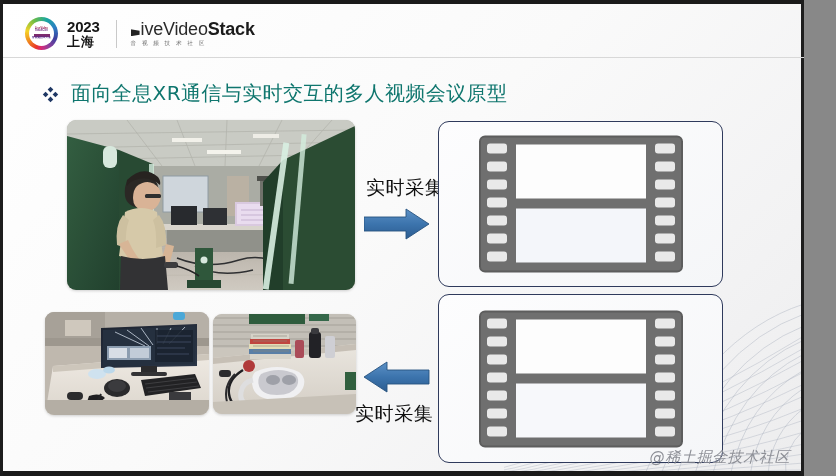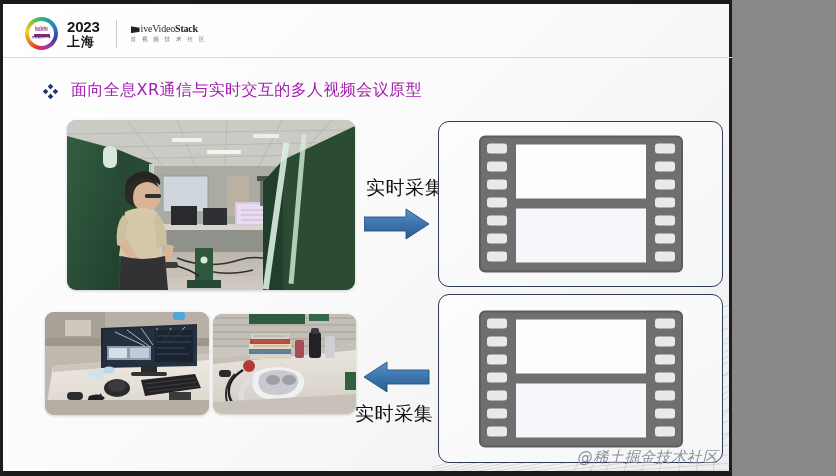--- a/index.html
+++ b/index.html
@@ -6,21 +6,21 @@
   html, body {
     margin: 0;
     padding: 0;
     background: #888;
   }
   body {
     font-family: "Liberation Sans", "DejaVu Sans", sans-serif;
   }
   #slide {
     position: relative;
-    width: 732px;
+    width: 804px;
     height: 476px;
     overflow: hidden;
     background: #fbfbfb;
   }
 
   
   .slide-top-rule {
     position: absolute;
     left: 0; top: 0;
     width: 836px; height: 4px;
@@ -168,25 +168,24 @@
     height: 28px;
     background: #c9c9c9;
     margin: 0 14px 0 16px;
   }
 
   .brand {
     line-height: 1;
     color: #1b1b1b;
   }
   .brand .brand-main {
-    font-size: 10px;
+    font-size: 18px;
     letter-spacing: -0.2px;
     display: block;
     white-space: nowrap;
-    font-family: Liberation Serif, serif;
   }
   .brand .brand-main b { font-weight: bold; }
   .brand .brand-main i {
     font-style: normal;
     font-weight: normal;
     color: #2a2a2a;
   }
   .brand-mark {
     display: inline-block;
     width: 9px; height: 7px;
@@ -213,22 +212,22 @@
     align-items: center;
   }
   .title-bullet {
     width: 17px; height: 17px;
     flex: none;
     margin-right: 12px;
     position: relative;
     top: 1px;
   }
   .title-text {
-    font-size: 16px;
-    color: #a21caf;
+    font-size: 20px;
+    color: #0f766e;
     letter-spacing: .4px;
     white-space: nowrap;
     font-family: "DejaVu Sans", "Liberation Sans", sans-serif;
   }
 
   
   .photo {
     position: absolute;
     border-radius: 9px;
     overflow: hidden;

